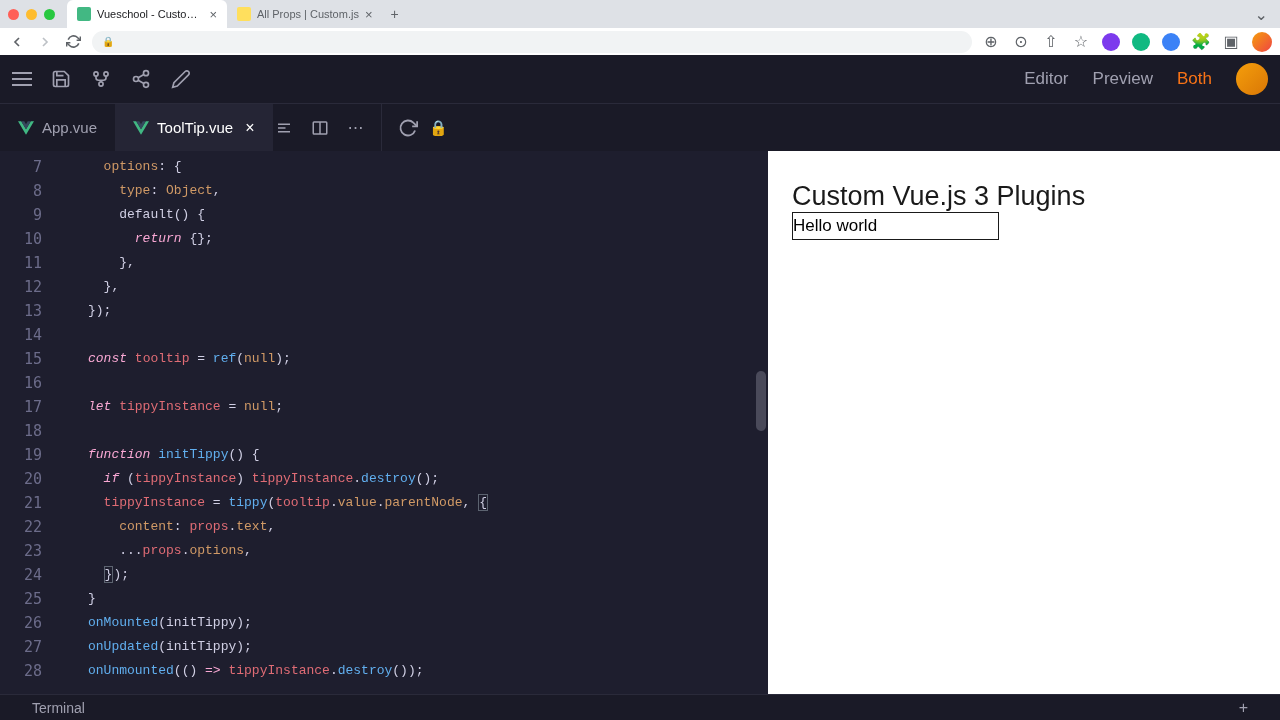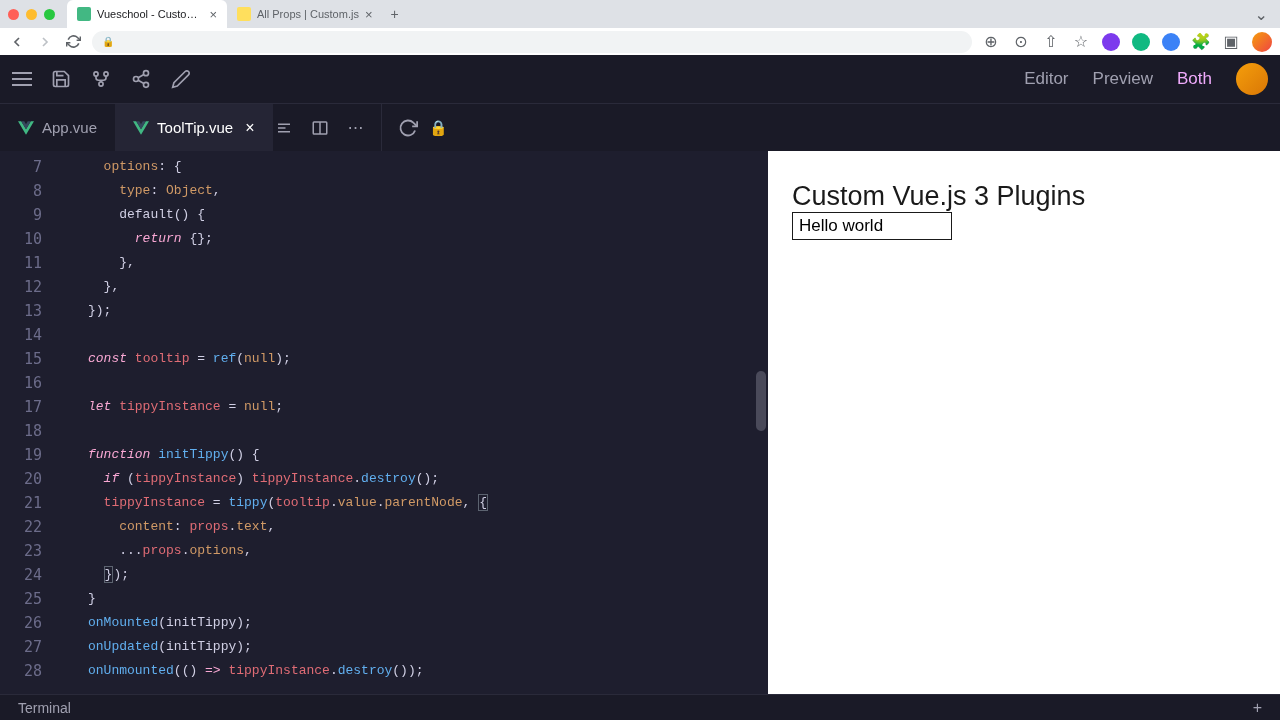--- a/index.html
+++ b/index.html
@@ -35,21 +35,21 @@
 .puzzle { color: #5f6368; }
 .avatar-small { width: 20px; height: 20px; border-radius: 50%; background: linear-gradient(135deg, #f59e0b, #ef4444); }
 
 
 .app-toolbar { background: #1a1a27; height: 48px; display: flex; align-items: center; padding: 0 12px; gap: 18px; }
 .hamburger { display: flex; flex-direction: column; gap: 4px; cursor: pointer; }
 .hamburger span { width: 20px; height: 2px; background: #a0a0b0; }
 .toolbar-icon { width: 22px; height: 22px; display: flex; align-items: center; justify-content: center; color: #a0a0b0; cursor: pointer; }
 .toolbar-right { margin-left: auto; display: flex; align-items: center; gap: 24px; }
 .view-mode { font-size: 17px; color: #a0a0b0; cursor: pointer; }
-.view-mode.active { color: #f0abfc; font-weight: 500; }
+.view-mode.active { color: #f97316; font-weight: 500; }
 .profile-avatar { width: 32px; height: 32px; border-radius: 50%; background: linear-gradient(135deg, #f59e0b, #d97706); }
 
 
 .tabs-row { background: #1a1a27; height: 48px; display: flex; align-items: center; border-top: 1px solid #2a2a3a; }
 .file-tab { display: flex; align-items: center; height: 48px; padding: 0 18px; gap: 8px; color: #a0a0b0; font-size: 15px; cursor: pointer; }
 .file-tab.active { background: #252535; color: #fff; }
 .vue-icon { width: 16px; height: 14px; }
 .file-close { font-size: 16px; margin-left: 4px; }
 .tabs-right { margin-left: auto; display: flex; align-items: center; gap: 14px; padding-right: 14px; }
 .tab-action { width: 22px; height: 22px; color: #a0a0b0; cursor: pointer; display: flex; align-items: center; justify-content: center; }
@@ -69,26 +69,26 @@
 .bracket-hl { border: 1px solid #5c6370; }
 .scrollbar-v { position: absolute; right: 2px; top: 220px; width: 10px; height: 60px; background: #4a4a5a; border-radius: 5px; }
 
 
 .preview-pane { flex: 1; background: #fff; display: flex; flex-direction: column; }
 .preview-addr { height: 48px; background: #1a1a27; display: flex; align-items: center; padding: 0 16px; gap: 12px; border-left: 1px solid #2a2a3a; }
 .reload { color: #a0a0b0; font-size: 18px; cursor: pointer; }
 .preview-url { color: #a0a0b0; font-size: 15px; display: flex; align-items: center; gap: 8px; }
 .preview-content { padding: 30px 24px; color: #1a1a1a; }
 .preview-title { font-size: 27px; font-weight: 400; margin-bottom: 0; }
-.preview-input { border: 1.5px solid #1a1a1a; padding: 3px 6px; font-size: 17px; width: 160px; margin-bottom: 12px; font-family: inherit; }
+.preview-input { border: 1.5px solid #1a1a1a; padding: 3px 0; font-size: 17px; width: 207px; margin-bottom: 12px; font-family: inherit; }
 .hover-text { font-size: 19px; color: #333; }
 .hover-text .hl { background: #e5e5e5; }
 
 
-.terminal-bar { height: 26px; background: #1a1a27; border-top: 1px solid #2a2a3a; display: flex; align-items: center; padding: 0 18px; color: #a0a0b0; font-size: 14px; }
+.terminal-bar { height: 26px; background: #1a1a27; border-top: 1px solid #2a2a3a; display: flex; align-items: center; padding: 0 32px; color: #a0a0b0; font-size: 14px; }
 .terminal-plus { margin-left: auto; cursor: pointer; font-size: 16px; }
 
 svg { display: block; }
 </style>
 </head>
 <body>
 
 <div class="browser-chrome">
   <div class="tab-bar">
     <div class="traffic-lights">

